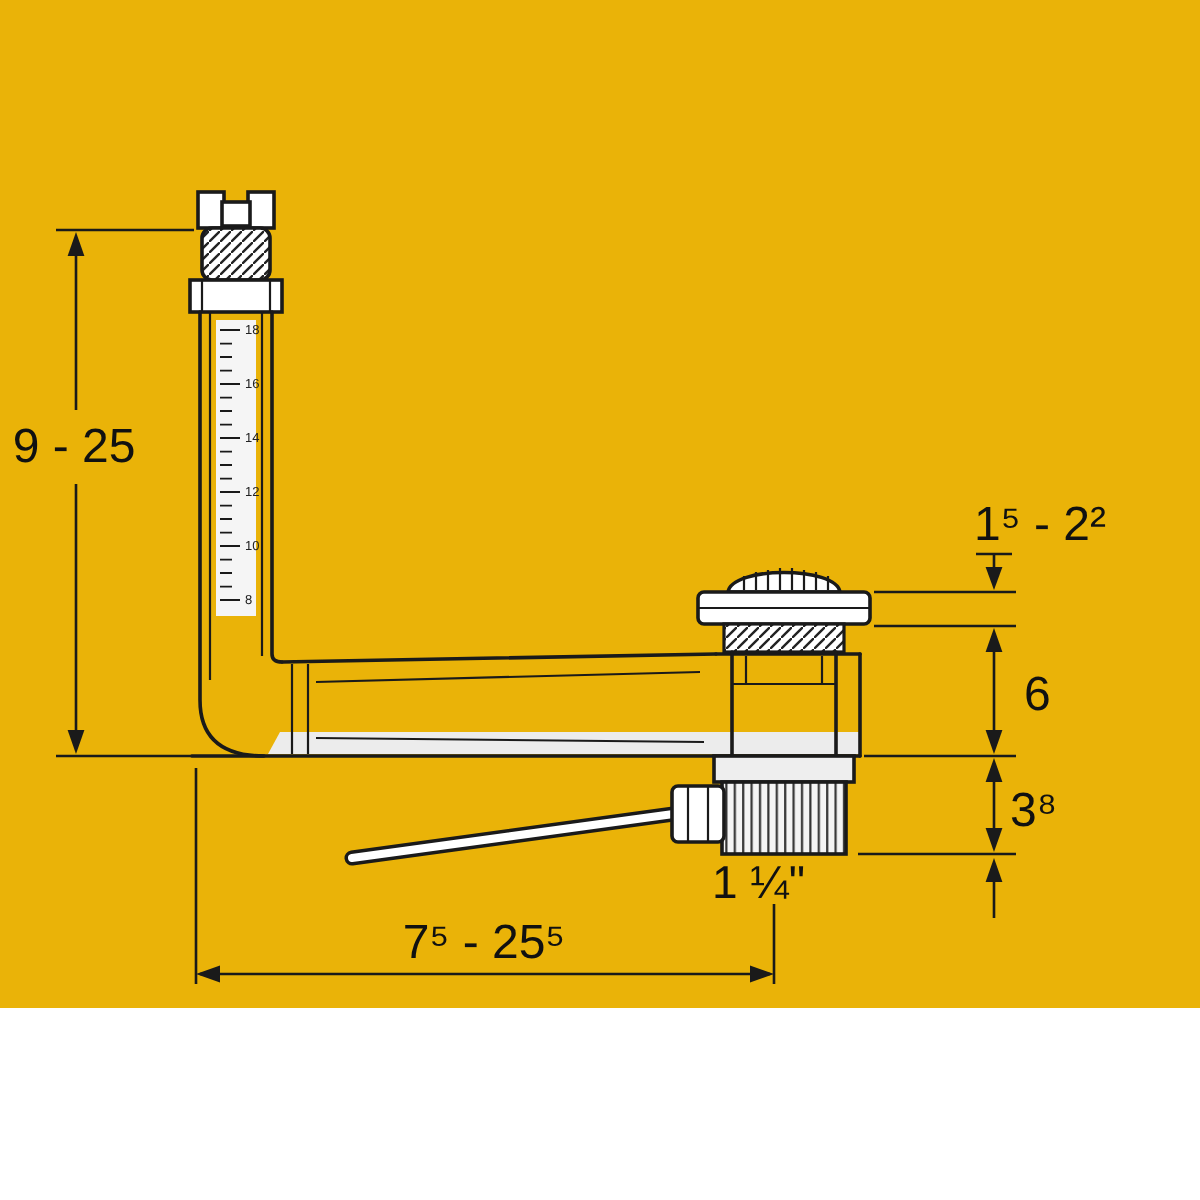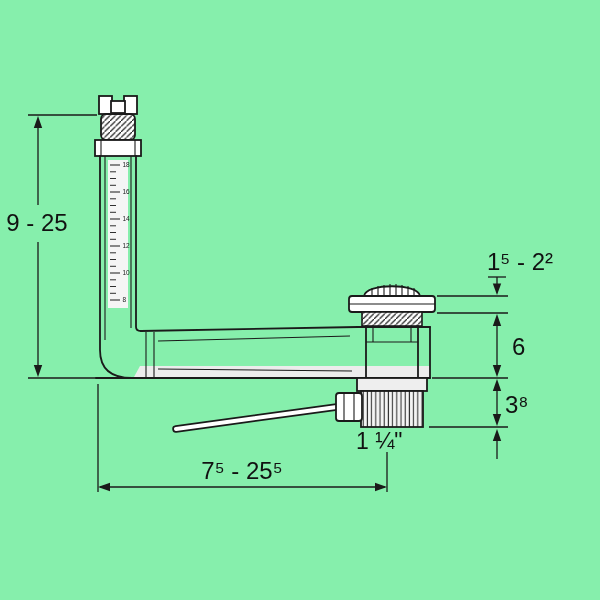--- a/index.html
+++ b/index.html
@@ -1,16 +1,16 @@
 <!DOCTYPE html>
 <html><head>
 <meta charset="utf-8">
 <style>
   html,body{margin:0;padding:0;background:#fff;}
-  .canvas{position:relative;width:600px;height:600px;background:#86efac;overflow:hidden;
+  .canvas{position:relative;width:600px;height:504px;background:#eab308;overflow:hidden;
           font-family:"Liberation Sans","DejaVu Sans",sans-serif;}
   svg{position:absolute;left:0;top:0;}
   .ln{stroke:#1a1a1a;stroke-width:1.8;fill:none;stroke-linecap:round;}
   .fig{stroke:#1a1a1a;stroke-width:1.8;fill:#fff;}
   .thin{stroke:#1a1a1a;stroke-width:1.1;fill:none;}
   .dim{stroke:#1a1a1a;stroke-width:1.3;fill:none;}
   .arr{fill:#1a1a1a;stroke:none;}
   .dimtext{font-family:"Liberation Sans","DejaVu Sans",sans-serif;font-size:24px;fill:#111;}
   .dimtext-sm{font-family:"Liberation Sans","DejaVu Sans",sans-serif;font-size:23px;fill:#111;}
   .scaletext{font-family:"Liberation Sans","DejaVu Sans",sans-serif;font-size:6.5px;fill:#222;}

